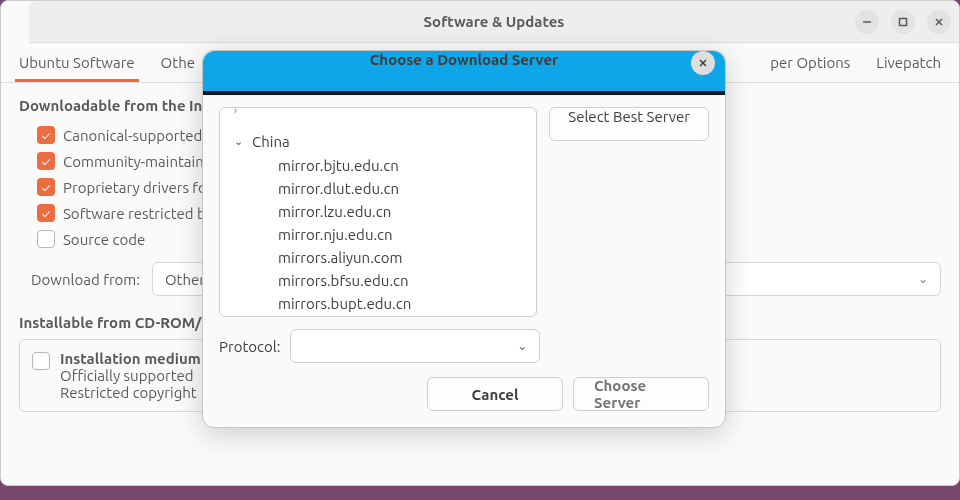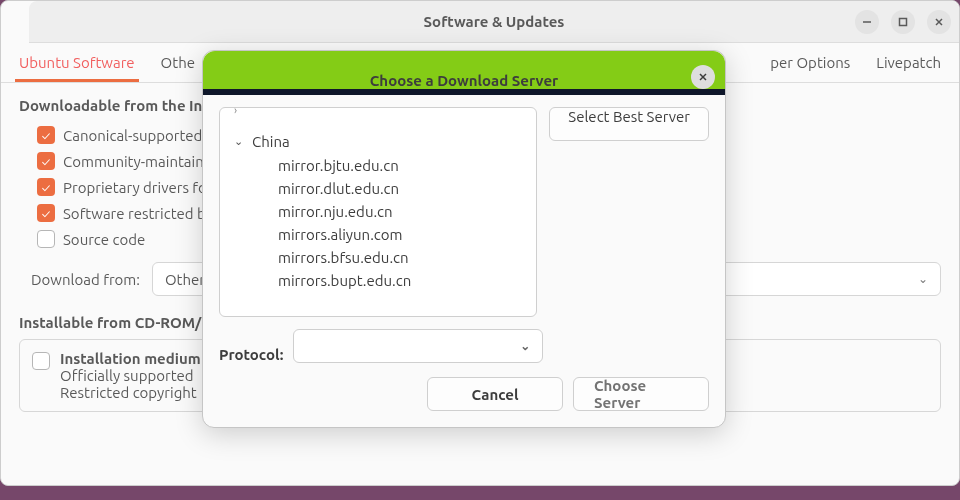--- a/index.html
+++ b/index.html
@@ -56,21 +56,21 @@
     .tabs {
       display: flex;
       gap: 26px;
       padding: 0 18px;
       height: 40px;
       align-items: center;
       border-bottom: 1px solid #d8d8d8;
     }
     .tab { color: #3d3d3d; white-space: nowrap; }
     .tab.active {
-      color: #ef4444;
+      color: #404040;
       position: relative;
     }
     .tab.active::after {
       content: "";
       position: absolute;
       left: -4px; right: -4px;
       bottom: -11px;
       height: 3px;
       background: #e95420;
     }
@@ -160,25 +160,25 @@
       background: #fafafa;
       border: 1px solid #c5c5c5;
       border-radius: 12px;
       box-shadow: 0 6px 28px rgba(0,0,0,0.18);
       display: flex;
       flex-direction: column;
     }
     .modal-titlebar {
       height: 44px;
       display: flex;
-      align-items: flex-end;
-      justify-content: center;
-      position: relative;
-      border-bottom: 6px solid #0f172a;
-      background: #84cc16;
+      align-items: flex-start;
+      justify-content: center;
+      position: relative;
+      border-bottom: 4px solid #0f172a;
+      background: #0ea5e9;
       border-radius: 12px 12px 0 0;
     }
     .modal-close {
       position: absolute;
       right: 10px;
       width: 24px; height: 24px;
       border-radius: 50%;
       background: #dedede;
       display: flex;
       align-items: center;
@@ -227,24 +227,23 @@
       height: 34px;
       padding: 0 18px;
       border: 1px solid #cfcfcf;
       border-radius: 6px;
       background: #fdfdfd;
       cursor: pointer;
       white-space: nowrap;
     }
     .proto-row {
       display: flex;
-      align-items: flex-end;
+      align-items: center;
       gap: 10px;
       padding: 12px 16px 0 16px;
-      font-weight: bold;
     }
     .proto-combo {
       width: 250px;
       height: 34px;
       border: 1px solid #cfcfcf;
       border-radius: 6px;
       background: #fff;
       display: flex;
       align-items: center;
       justify-content: flex-end;
@@ -353,20 +352,21 @@
       <div class="srv-country-trunc">
         <span style="position:absolute;left:14px;top:-5px;font-size:11px;color:#888">›</span>
         <span style="visibility:hidden">x</span>
       </div>
       <div class="srv-country">
         <span class="srv-expand">⌄</span>
         <span>China</span>
       </div>
       <div class="srv-item">mirror.bjtu.edu.cn</div>
       <div class="srv-item">mirror.dlut.edu.cn</div>
+      <div class="srv-item">mirror.lzu.edu.cn</div>
       <div class="srv-item">mirror.nju.edu.cn</div>
       <div class="srv-item">mirrors.aliyun.com</div>
       <div class="srv-item">mirrors.bfsu.edu.cn</div>
       <div class="srv-item">mirrors.bupt.edu.cn</div>
     </div>
     <div>
       <div class="best-btn">Select Best Server</div>
     </div>
   </div>
   <div class="proto-row">

